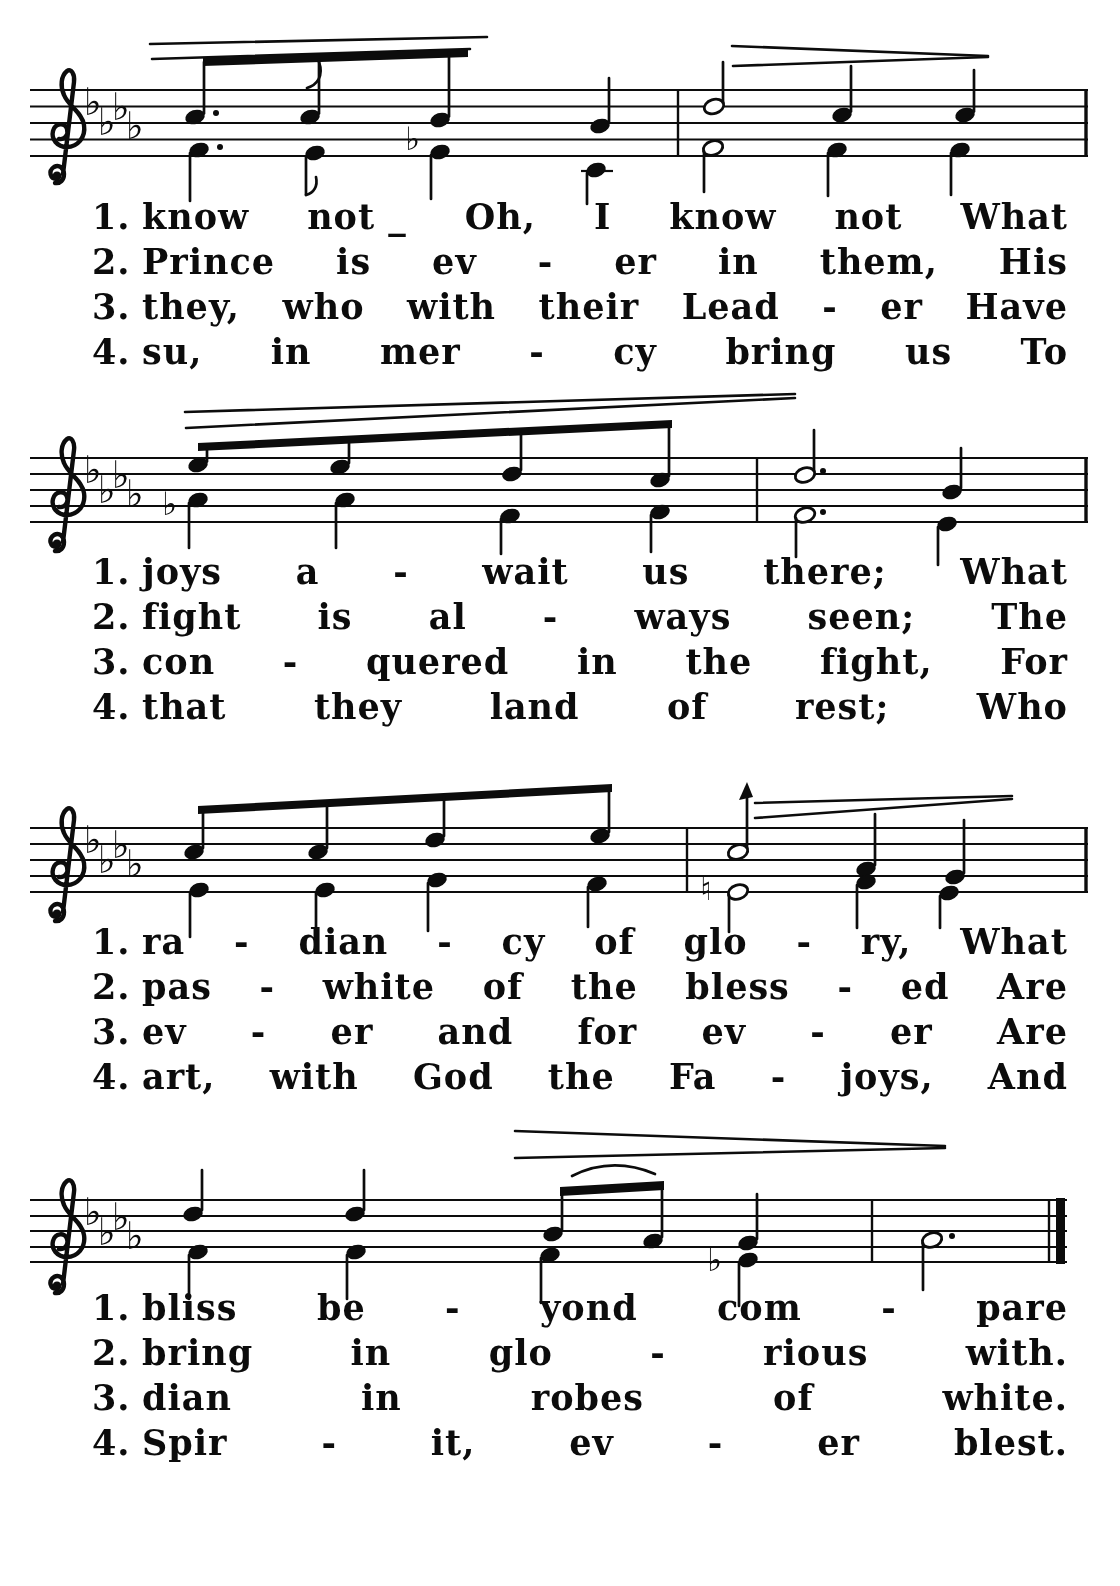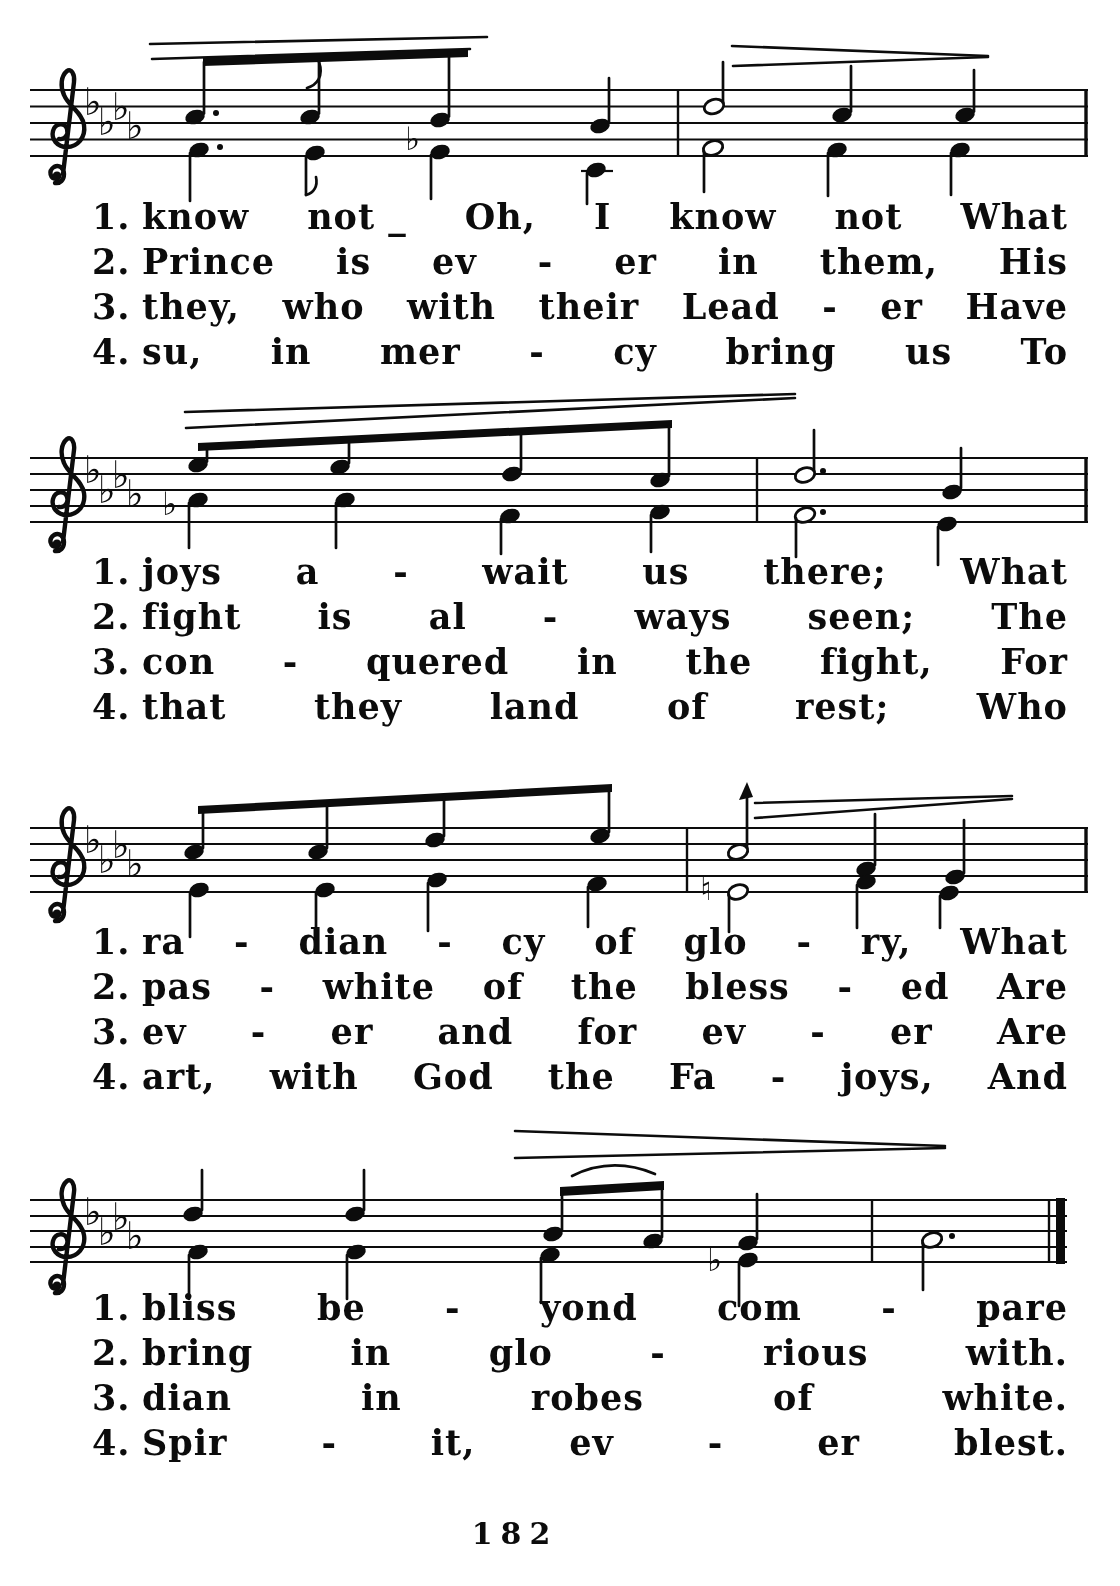--- a/index.html
+++ b/index.html
@@ -537,14 +537,13 @@
           <span class="w">-</span>
           <span class="w">it,</span>
           <span class="w">ev</span>
           <span class="w">-</span>
           <span class="w">er</span>
           <span class="w">blest.</span>
         </span>
     </div>
   </div>
 
-  <div class="pagenum">182</div>
 </div>
 
 </body></html>

